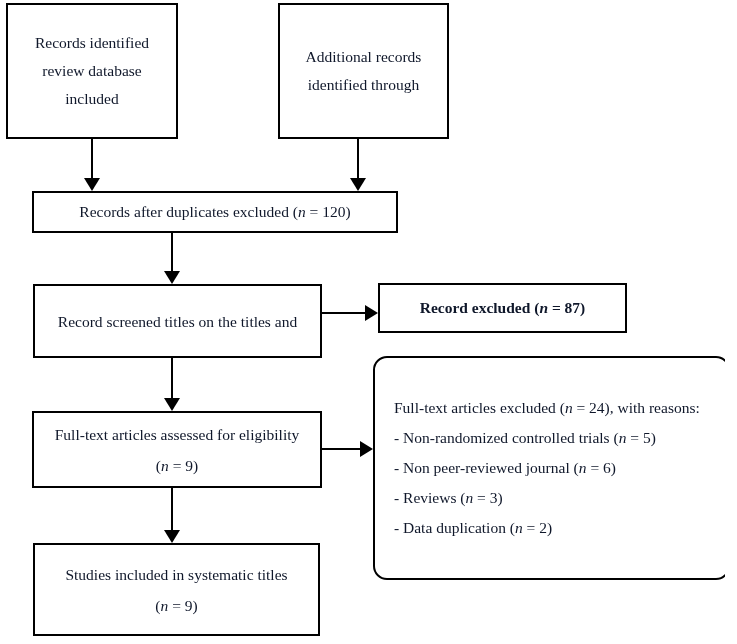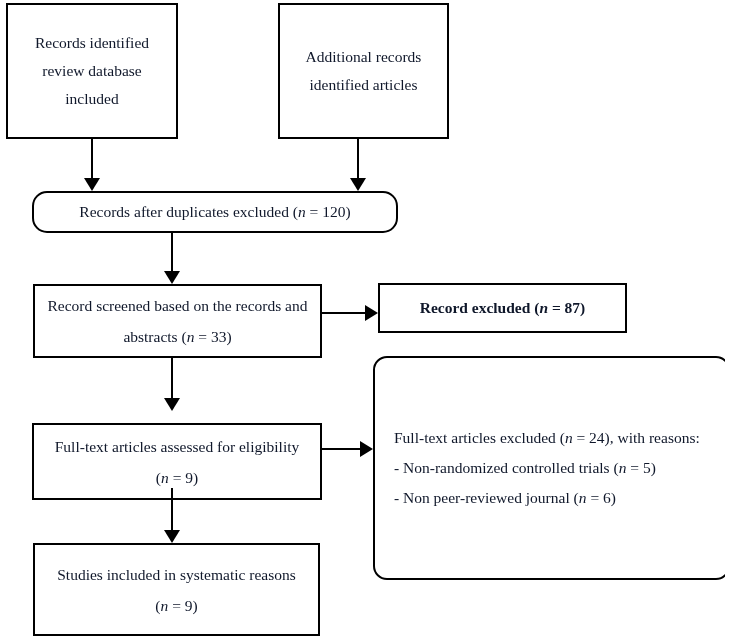--- a/index.html
+++ b/index.html
@@ -24,24 +24,24 @@
     display: flex;
     flex-direction: column;
     justify-content: center;
     text-align: center;
     font-size: 15.5px;
     line-height: 28px;
   }
   .box .line { white-space: nowrap; }
   #box-db       { left: 6px;   top: 3px;   width: 172px; height: 136px; }
   #box-other    { left: 278px; top: 3px;   width: 171px; height: 136px; }
-  #box-dup      { left: 32px;  top: 191px; width: 366px; height: 42px; border-radius: 15px;  }
+  #box-dup      { left: 32px;  top: 191px; width: 366px; height: 42px;  }
   #box-screened { left: 33px;  top: 284px; width: 289px; height: 74px;  line-height: 31px; }
   #box-excl1    { left: 378px; top: 283px; width: 249px; height: 50px; font-weight: bold;  }
-  #box-fulltext { left: 32px;  top: 423px; width: 290px; height: 77px;  line-height: 31px; }
+  #box-fulltext { left: 32px;  top: 411px; width: 290px; height: 77px;  line-height: 31px; }
   #box-reasons  { left: 373px; top: 356px; width: 357px; height: 224px;
                   text-align: left; padding: 10px 6px 10px 19px; line-height: 30px; border-radius: 14px; }
   #box-reasons .line { white-space: normal; }
   #box-included { left: 33px;  top: 543px; width: 287px; height: 93px;  line-height: 31px; }
 
   .vline {
     position: absolute;
     width: 2px;
     background: #000000;
   }
@@ -85,49 +85,50 @@
 <div class="canvas">
 
   <div class="box" id="box-db">
     <div class="line">Records identified</div>
     <div class="line">review database</div>
     <div class="line">included</div>
   </div>
 
   <div class="box" id="box-other">
     <div class="line">Additional records</div>
-    <div class="line">identified articles</div>
+    <div class="line">identified through</div>
   </div>
 
   <div class="box" id="box-dup">
     <div class="line">Records after duplicates excluded (<i>n</i> = 120)</div>
   </div>
 
   <div class="box" id="box-screened">
-    <div class="line">Record screened based on the records and</div>
-    <div class="line">abstracts (<i>n</i> = 33)</div>
+    <div class="line">Record screened titles on the titles and</div>
   </div>
 
   <div class="box" id="box-excl1">
     <div class="line">Record excluded (<i>n</i> = 87)</div>
   </div>
 
   <div class="box" id="box-fulltext">
     <div class="line">Full-text articles assessed for eligibility</div>
     <div class="line">(<i>n</i> = 9)</div>
   </div>
 
   <div class="box" id="box-reasons">
     <div class="line">Full-text articles excluded (<i>n</i> = 24), with reasons:</div>
     <div class="line">- Non-randomized controlled trials (<i>n</i> = 5)</div>
     <div class="line">- Non peer-reviewed journal (<i>n</i> = 6)</div>
+    <div class="line">- Reviews (<i>n</i> = 3)</div>
+    <div class="line">- Data duplication (<i>n</i> = 2)</div>
   </div>
 
   <div class="box" id="box-included">
-    <div class="line">Studies included in systematic reasons</div>
+    <div class="line">Studies included in systematic titles</div>
     <div class="line">(<i>n</i> = 9)</div>
   </div>
 
   <div class="vline" id="ln-db-down"></div>
   <div class="arr-down" id="ah-db-down"></div>
 
   <div class="vline" id="ln-other-down"></div>
   <div class="arr-down" id="ah-other-down"></div>
 
   <div class="vline" id="ln-dup-down"></div>

